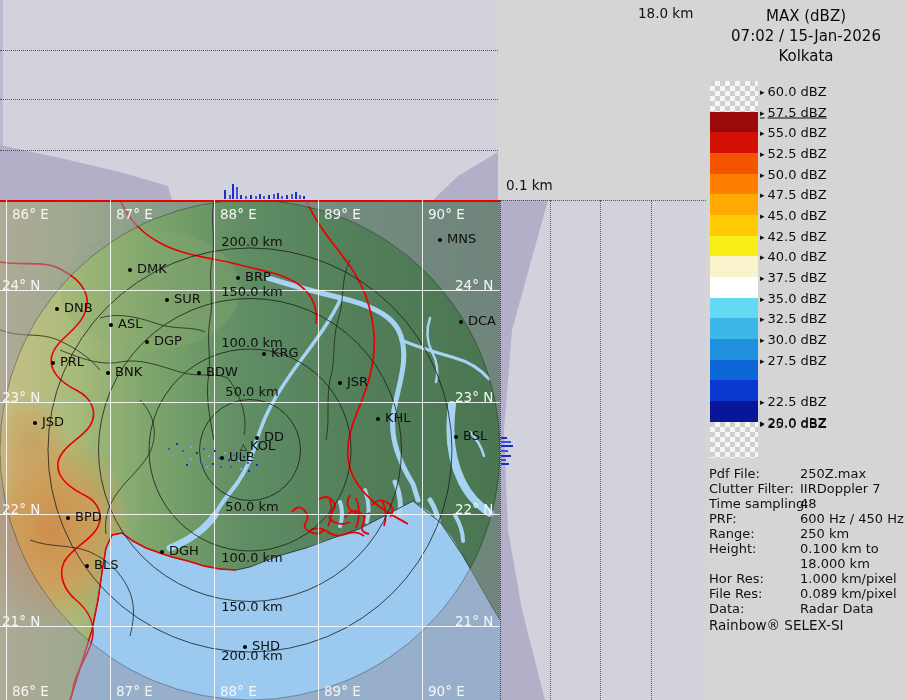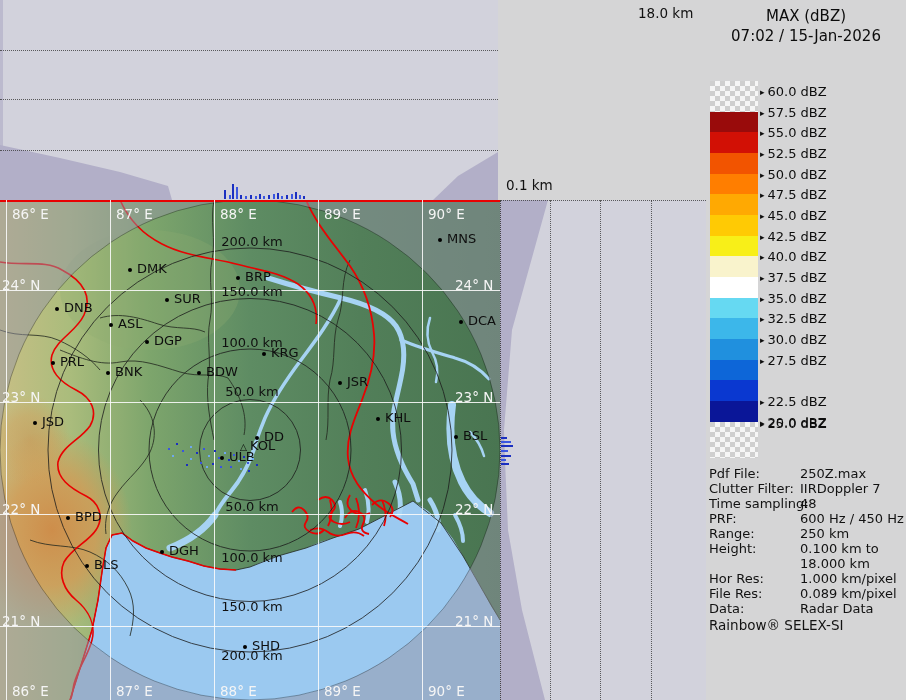--- a/index.html
+++ b/index.html
@@ -286,20 +286,21 @@
         <div class="echo-dot" style="left: 240px; top: 268px; background: rgb(111, 168, 239);"></div>
         <div class="echo-dot" style="left: 248px; top: 270px; background: rgb(27, 47, 192);"></div>
         <div class="echo-dot" style="left: 168px; top: 248px; background: rgb(58, 85, 224);"></div>
         <div class="echo-dot" style="left: 172px; top: 255px; background: rgb(111, 168, 239);"></div>
       </div>
   </div>
 
   <div id="legend-title">
     <div>MAX (dBZ)</div>
     <div>07:02 / 15-Jan-2026</div>
+    <div>Kolkata</div>
   </div>
   <div id="legend-swatches">
       <div class="legend-swatch checker" style="position: absolute; top: 81px; height: 31px;"></div>
       <div class="legend-swatch" style="position: absolute; top: 112px; height: 20px; background: rgb(153, 11, 11);"></div>
       <div class="legend-swatch" style="position: absolute; top: 132px; height: 21px; background: rgb(210, 16, 5);"></div>
       <div class="legend-swatch" style="position: absolute; top: 153px; height: 21px; background: rgb(242, 84, 0);"></div>
       <div class="legend-swatch" style="position: absolute; top: 174px; height: 20px; background: rgb(255, 126, 0);"></div>
       <div class="legend-swatch" style="position: absolute; top: 194px; height: 21px; background: rgb(255, 169, 2);"></div>
       <div class="legend-swatch" style="position: absolute; top: 215px; height: 21px; background: rgb(255, 202, 4);"></div>
       <div class="legend-swatch" style="position: absolute; top: 236px; height: 20px; background: rgb(248, 239, 24);"></div>
@@ -308,21 +309,21 @@
       <div class="legend-swatch" style="position: absolute; top: 298px; height: 20px; background: rgb(102, 217, 242);"></div>
       <div class="legend-swatch" style="position: absolute; top: 318px; height: 21px; background: rgb(60, 183, 234);"></div>
       <div class="legend-swatch" style="position: absolute; top: 339px; height: 21px; background: rgb(32, 144, 222);"></div>
       <div class="legend-swatch" style="position: absolute; top: 360px; height: 20px; background: rgb(13, 102, 216);"></div>
       <div class="legend-swatch" style="position: absolute; top: 380px; height: 21px; background: rgb(10, 56, 208);"></div>
       <div class="legend-swatch" style="position: absolute; top: 401px; height: 21px; background: rgb(10, 22, 152);"></div>
       <div class="legend-swatch checker" style="position: absolute; top: 422px; height: 36px;"></div>
     </div>
   <div id="legend-entries">
       <div class="legend-entry" style="top: 91px;"><span class="arrow">▸</span>60.0 dBZ</div>
-      <div class="legend-entry" style="top: 112px;"><span class="arrow">▸</span>57.5 dBZ</div>
+      <div class="legend-entry" style="top: 112px; text-decoration: underline;"><span class="arrow">▸</span>57.5 dBZ</div>
       <div class="legend-entry" style="top: 132px;"><span class="arrow">▸</span>55.0 dBZ</div>
       <div class="legend-entry" style="top: 153px;"><span class="arrow">▸</span>52.5 dBZ</div>
       <div class="legend-entry" style="top: 174px;"><span class="arrow">▸</span>50.0 dBZ</div>
       <div class="legend-entry" style="top: 194px;"><span class="arrow">▸</span>47.5 dBZ</div>
       <div class="legend-entry" style="top: 215px;"><span class="arrow">▸</span>45.0 dBZ</div>
       <div class="legend-entry" style="top: 236px;"><span class="arrow">▸</span>42.5 dBZ</div>
       <div class="legend-entry" style="top: 256px;"><span class="arrow">▸</span>40.0 dBZ</div>
       <div class="legend-entry" style="top: 277px;"><span class="arrow">▸</span>37.5 dBZ</div>
       <div class="legend-entry" style="top: 298px;"><span class="arrow">▸</span>35.0 dBZ</div>
       <div class="legend-entry" style="top: 318px;"><span class="arrow">▸</span>32.5 dBZ</div>

